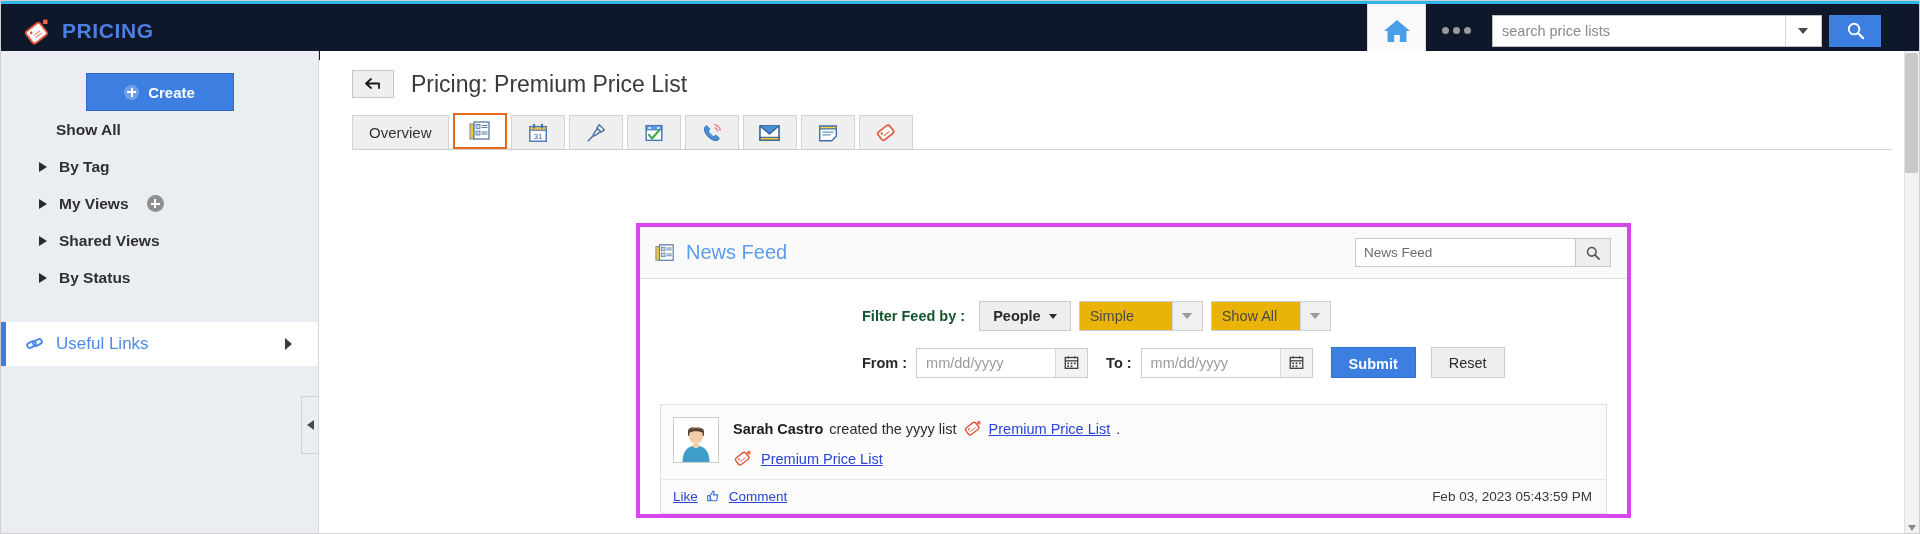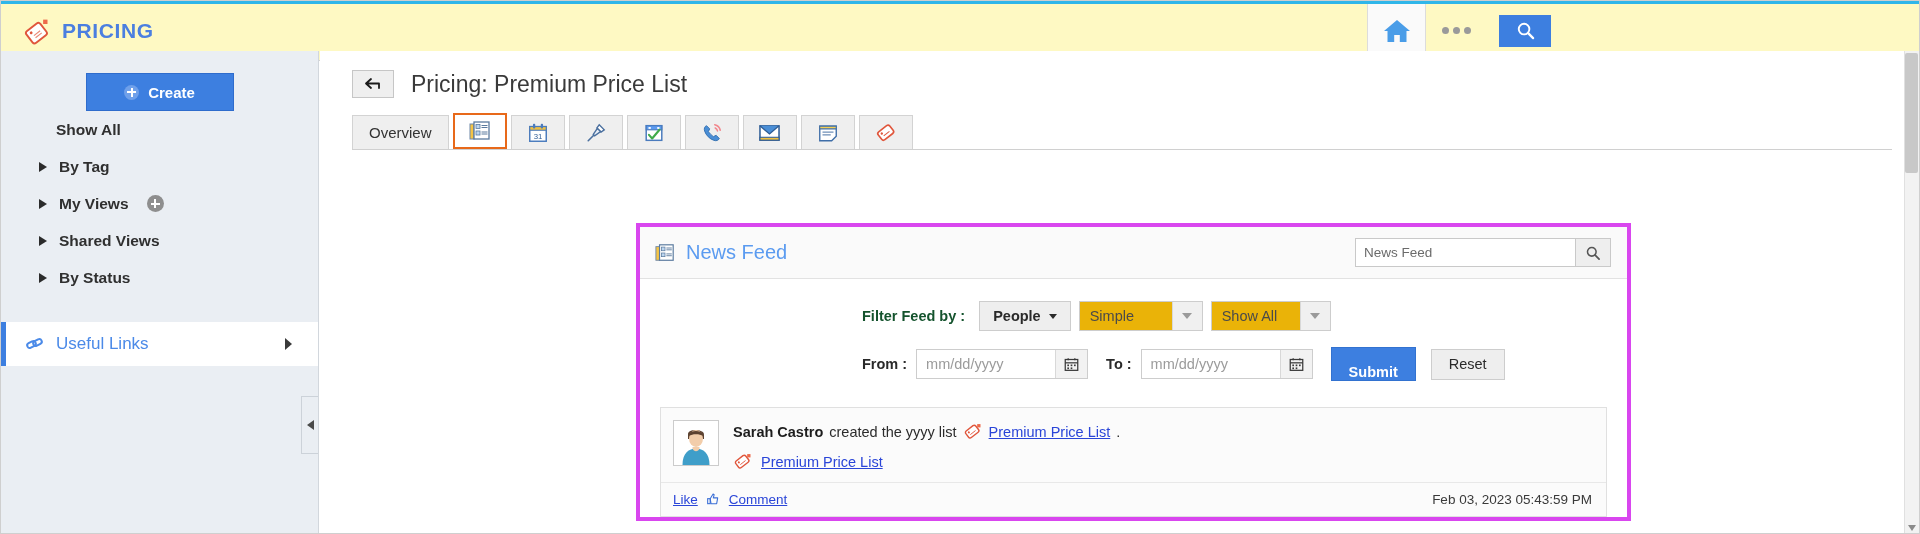--- a/index.html
+++ b/index.html
@@ -15,21 +15,21 @@
     width: 1920px; height: 534px;
     background: #ffffff;
     border: 1px solid #cfcfcf;
     overflow: hidden;
   }
 
   
   .topbar {
     position: absolute; top: 0; left: 0;
     width: 1920px; height: 60px;
-    background: #fef9c3;
+    background: #0f172a;
     border-bottom: 1px solid #d4d4d4;
     display: flex; align-items: center;
   }
   .topbar-accent {
     position: absolute; top: 0; left: 0;
     width: 1920px; height: 3px;
     background: #2fb6e9;
   }
   .brand {
     display: flex; align-items: center;
@@ -323,21 +323,21 @@
     font-family: "Liberation Sans", sans-serif;
   }
   .date-field input::placeholder { color: #9b9b9b; }
   .cal-btn {
     width: 32px; background: #f2f2f2;
     border-left: 1px solid #d8d8d8;
     display: flex; align-items: center; justify-content: center;
     cursor: pointer;
   }
   .btn-submit {
-    height: 31px; padding: 16px 17px; margin-left: 9px;
+    height: 31px; padding: 8px 17px; margin-left: 9px;
     background: #3d7fe0; color: #fff; border: 1px solid #3272d0;
     font-size: 14.5px; font-weight: bold; cursor: pointer;
     font-family: "Liberation Sans", sans-serif;
   }
   .btn-reset {
     height: 31px; padding: 0 17px; margin-left: 6px;
     background: #eeeeee; color: #2a2a2a; border: 1px solid #cdcdcd;
     font-size: 14.5px; cursor: pointer;
     font-family: "Liberation Sans", sans-serif;
   }
@@ -422,20 +422,26 @@
       </svg>
     </div>
 
     <div class="dots-cell">
       <span class="dot"></span>
       <span class="dot"></span>
       <span class="dot"></span>
     </div>
 
     <div class="search-wrap">
+      <div class="search-box">
+        <input type="text" value="" placeholder="search price lists" style="">
+        <span class="search-caret">
+          <span class="caret-down"></span>
+        </span>
+      </div>
       <button class="search-btn">
         <svg width="19" height="19" viewBox="0 0 20 20">
           <circle cx="8.5" cy="8.5" r="5.6" fill="none" stroke="#fff" stroke-width="2"></circle>
           <line x1="12.8" y1="12.8" x2="18" y2="18" stroke="#fff" stroke-width="2.4" stroke-linecap="round"></line>
         </svg>
       </button>
     </div>
   </div>
 
   <div class="sidebar">

